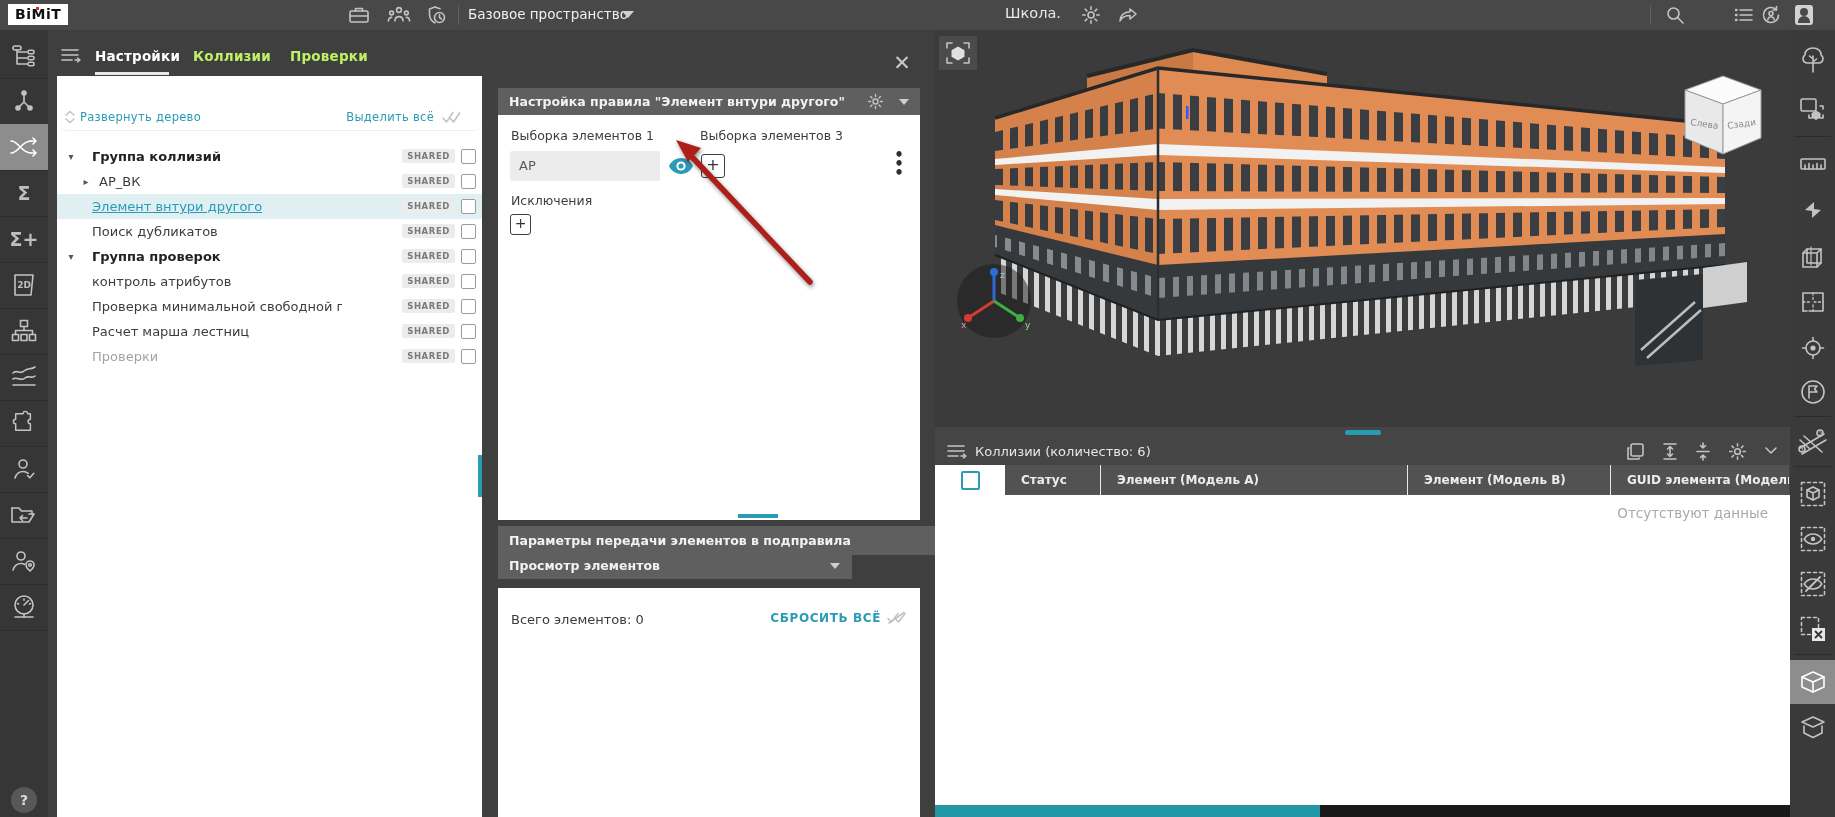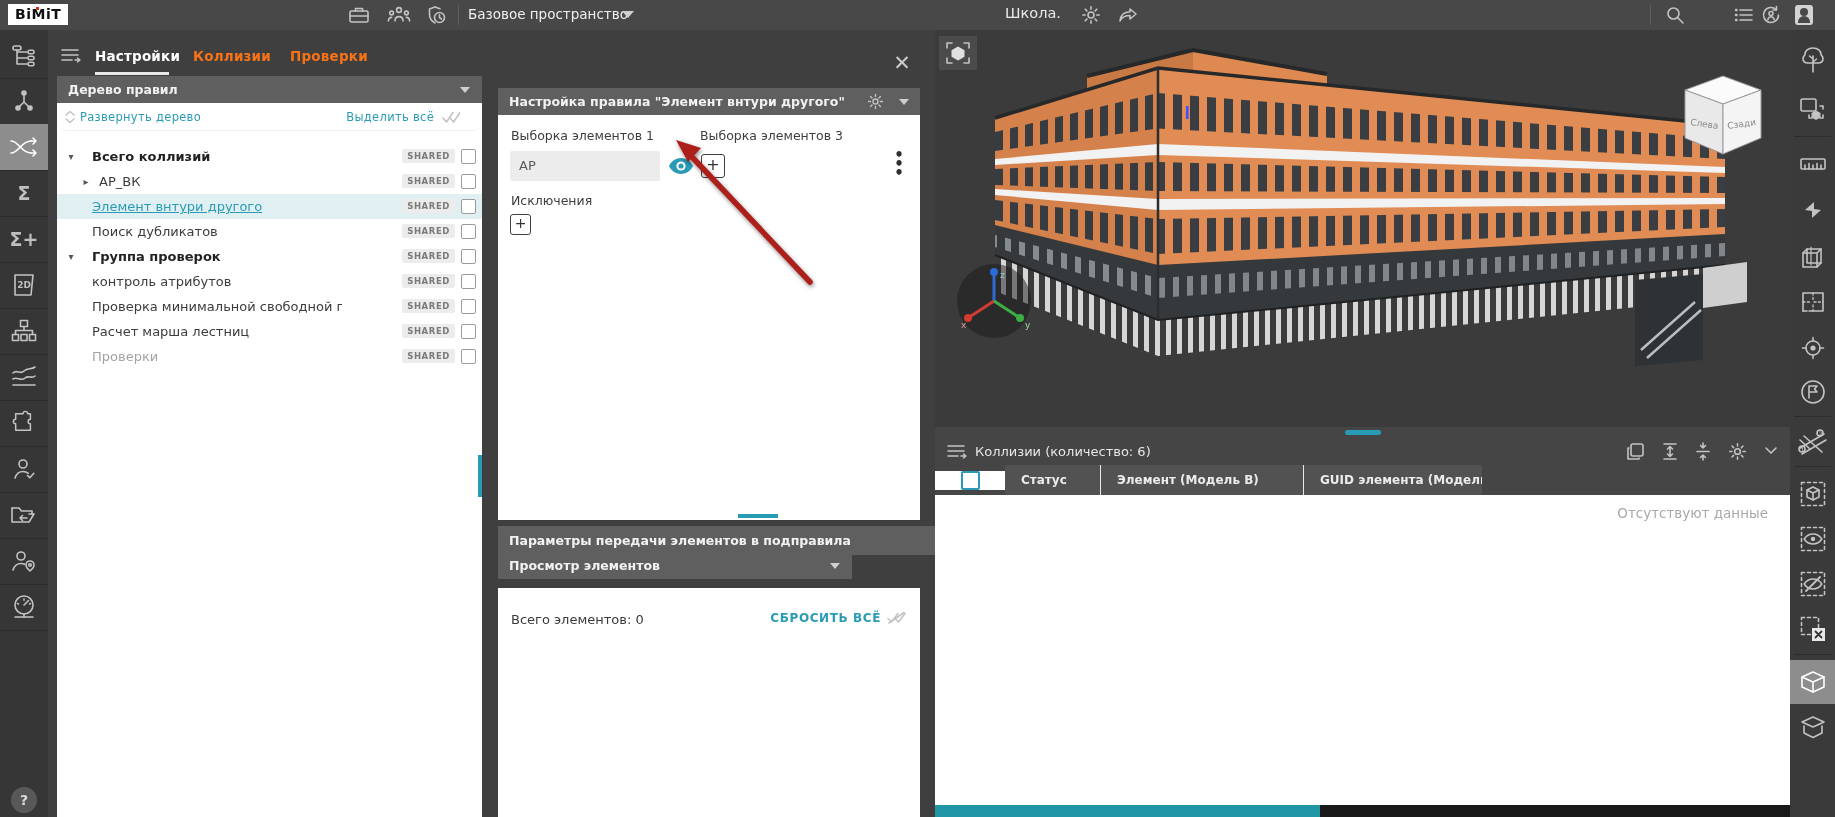--- a/index.html
+++ b/index.html
@@ -30,21 +30,21 @@
          display:flex;align-items:center;justify-content:center;color:#bfbfbf;}
   .ltile.active{background:#8d8d8d;}
   .ltile.active .ic{stroke:#fff;}
   .ltile.active{color:#fff;}
   .sym{font-size:19px;font-weight:bold;color:#bfbfbf;}
   #help-btn{left:11px;top:757px;width:26px;height:26px;border-radius:50%;background:#585858;
             color:#ddd;font-weight:bold;text-align:center;line-height:26px;font-size:14px;}
 
   
   #settings{left:48px;top:30px;width:887px;height:787px;background:#3f3f3f;}
-  .tab{position:absolute;top:18px;font-size:13.5px;color:#f97316;font-weight:bold;letter-spacing:.2px;}
+  .tab{position:absolute;top:18px;font-size:13.5px;color:#bef264;font-weight:bold;letter-spacing:.2px;}
   .tab.active{color:#fff;}
   #tab-underline{left:47px;top:42px;width:74px;height:3px;background:#e8e8e8;}
   #close-x{left:843px;top:22px;width:22px;height:22px;color:#c9c9c9;font-size:21px;line-height:22px;text-align:center;}
 
   .panel-hdr{position:absolute;background:#5f5f5f;color:#f2f2f2;font-weight:bold;font-size:12.5px;
              line-height:27px;height:27px;padding-left:11px;box-sizing:border-box;}
   .hdr-caret{position:absolute;width:0;height:0;border-left:5px solid transparent;border-right:5px solid transparent;border-top:6px solid #cfcfcf;}
   .hdr-caret.up{border-top:none;border-bottom:6px solid #cfcfcf;}
 
   
@@ -95,21 +95,21 @@
   #vp-select{position:absolute;left:4px;top:6px;width:38px;height:34px;background:#4b4b4b;
              display:flex;align-items:center;justify-content:center;}
   #navcube text{font-size:9px;fill:#8a8a8a;}
 
   
   #collisions{left:935px;top:427px;width:855px;height:390px;background:#454545;}
   #drag-handle{position:absolute;left:410px;top:3px;width:36px;height:5px;border-radius:3px;background:#2a9bb5;}
   #col-hdr-row{position:absolute;left:0;top:10px;width:855px;height:28px;display:flex;align-items:center;color:#e6e6e6;}
   #col-title{margin-left:40px;font-size:13px;}
   #col-hdr-icons{position:absolute;right:12px;top:0;height:28px;display:flex;align-items:center;gap:17px;}
-  #table-hdr{position:absolute;left:0;top:38px;width:855px;height:30px;display:flex;align-items:center;}
+  #table-hdr{position:absolute;left:0;top:38px;width:855px;height:30px;display:flex;}
   #cb-cell{width:70px;background:#fff;display:flex;align-items:center;justify-content:center;}
   #cb-cell span{width:15px;height:15px;border:2px solid #2a9bb5;border-radius:2px;}
   .hcol{background:#525252;border-right:1px solid #e8e8e8;color:#ececec;font-weight:bold;font-size:12px;
         line-height:30px;padding-left:16px;box-sizing:border-box;white-space:nowrap;overflow:hidden;}
   .hcol.c0{width:96px;}.hcol.c1{width:307px;}.hcol.c2{width:203px;}.hcol.c3{width:178px;border-right:none;}
   #table-body{position:absolute;left:0;top:68px;width:855px;height:310px;background:#fff;}
   #empty-text{position:absolute;right:22px;top:10px;color:#a9a9a9;font-size:13.5px;}
   #progress{position:absolute;left:0;top:378px;width:855px;height:12px;background:#191919;}
   #progress span{display:block;width:385px;height:12px;background:#2196a5;}
 
@@ -332,24 +332,20 @@
           </g>
         </svg>
     </div>
     <div class="tab active" style="left:47px">Настройки</div>
     <div id="tab-underline" class="abs"></div>
     <div class="tab" style="left:145px">Коллизии</div>
     <div class="tab" style="left:242px">Проверки</div>
     <div id="close-x" class="abs">✕</div>
 
     <div id="tree-panel" class="abs">
-      <div class="panel-hdr" style="left:0;top:0;width:425px">
-        <span>Дерево правил</span>
-        <span class="hdr-caret" style="right:12px;top:11px"></span>
-      </div>
       <div id="tree-toolbar">
         <svg class="abs" style="left:7px;top:7px" width="12" height="14" viewBox="0 0 12 14">
             <g class="ic" stroke="#2a9bb5" stroke-width="1.8">
               <path d="M2 5l4-3.5L10 5"></path>
               <path d="M2 9l4 3.5L10 9"></path>
             </g>
           </svg>
         <span id="expand-link" class="teal">Развернуть дерево</span>
         <span id="selectall-link" class="teal">
           <span>Выделить всё</span>
@@ -357,21 +353,21 @@
               <g class="ic" stroke="#2a9bb5" stroke-width="1.8">
                 <path d="M1 7l3.5 4L11 1.5"></path>
                 <path d="M8 7l3.5 4L18 1.5"></path>
               </g>
             </svg>
         </span>
       </div>
       <div id="tree-rows">
           <div class="trow grp">
             <span class="arr">▾</span>
-            <span class="tlabel">Всего коллизий</span>
+            <span class="tlabel">Группа коллизий</span>
             <span class="badge">SHARED</span>
             <span class="cbox"></span>
           </div>
           <div class="trow br">
             <span class="arr">▸</span>
             <span class="tlabel">АР_ВК</span>
             <span class="badge">SHARED</span>
             <span class="cbox"></span>
           </div>
           <div class="trow plain sel">
@@ -592,20 +588,21 @@
             <path d="M2 2l5 5 5-5" class="ic" stroke="#d5d5d5"></path>
           </svg>
       </div>
     </div>
     <div id="table-hdr">
       <div id="cb-cell">
           <span></span>
         </div>
       <div style="display:flex">
           <div class="hcol c0">Статус</div>
+          <div class="hcol c1">Элемент (Модель А)</div>
           <div class="hcol c2">Элемент (Модель B)</div>
           <div class="hcol c3">GUID элемента (Модель А)</div>
         </div>
     </div>
     <div id="table-body">
       <span id="empty-text">Отсутствуют данные</span>
     </div>
     <div id="progress">
         <span></span>
       </div>

